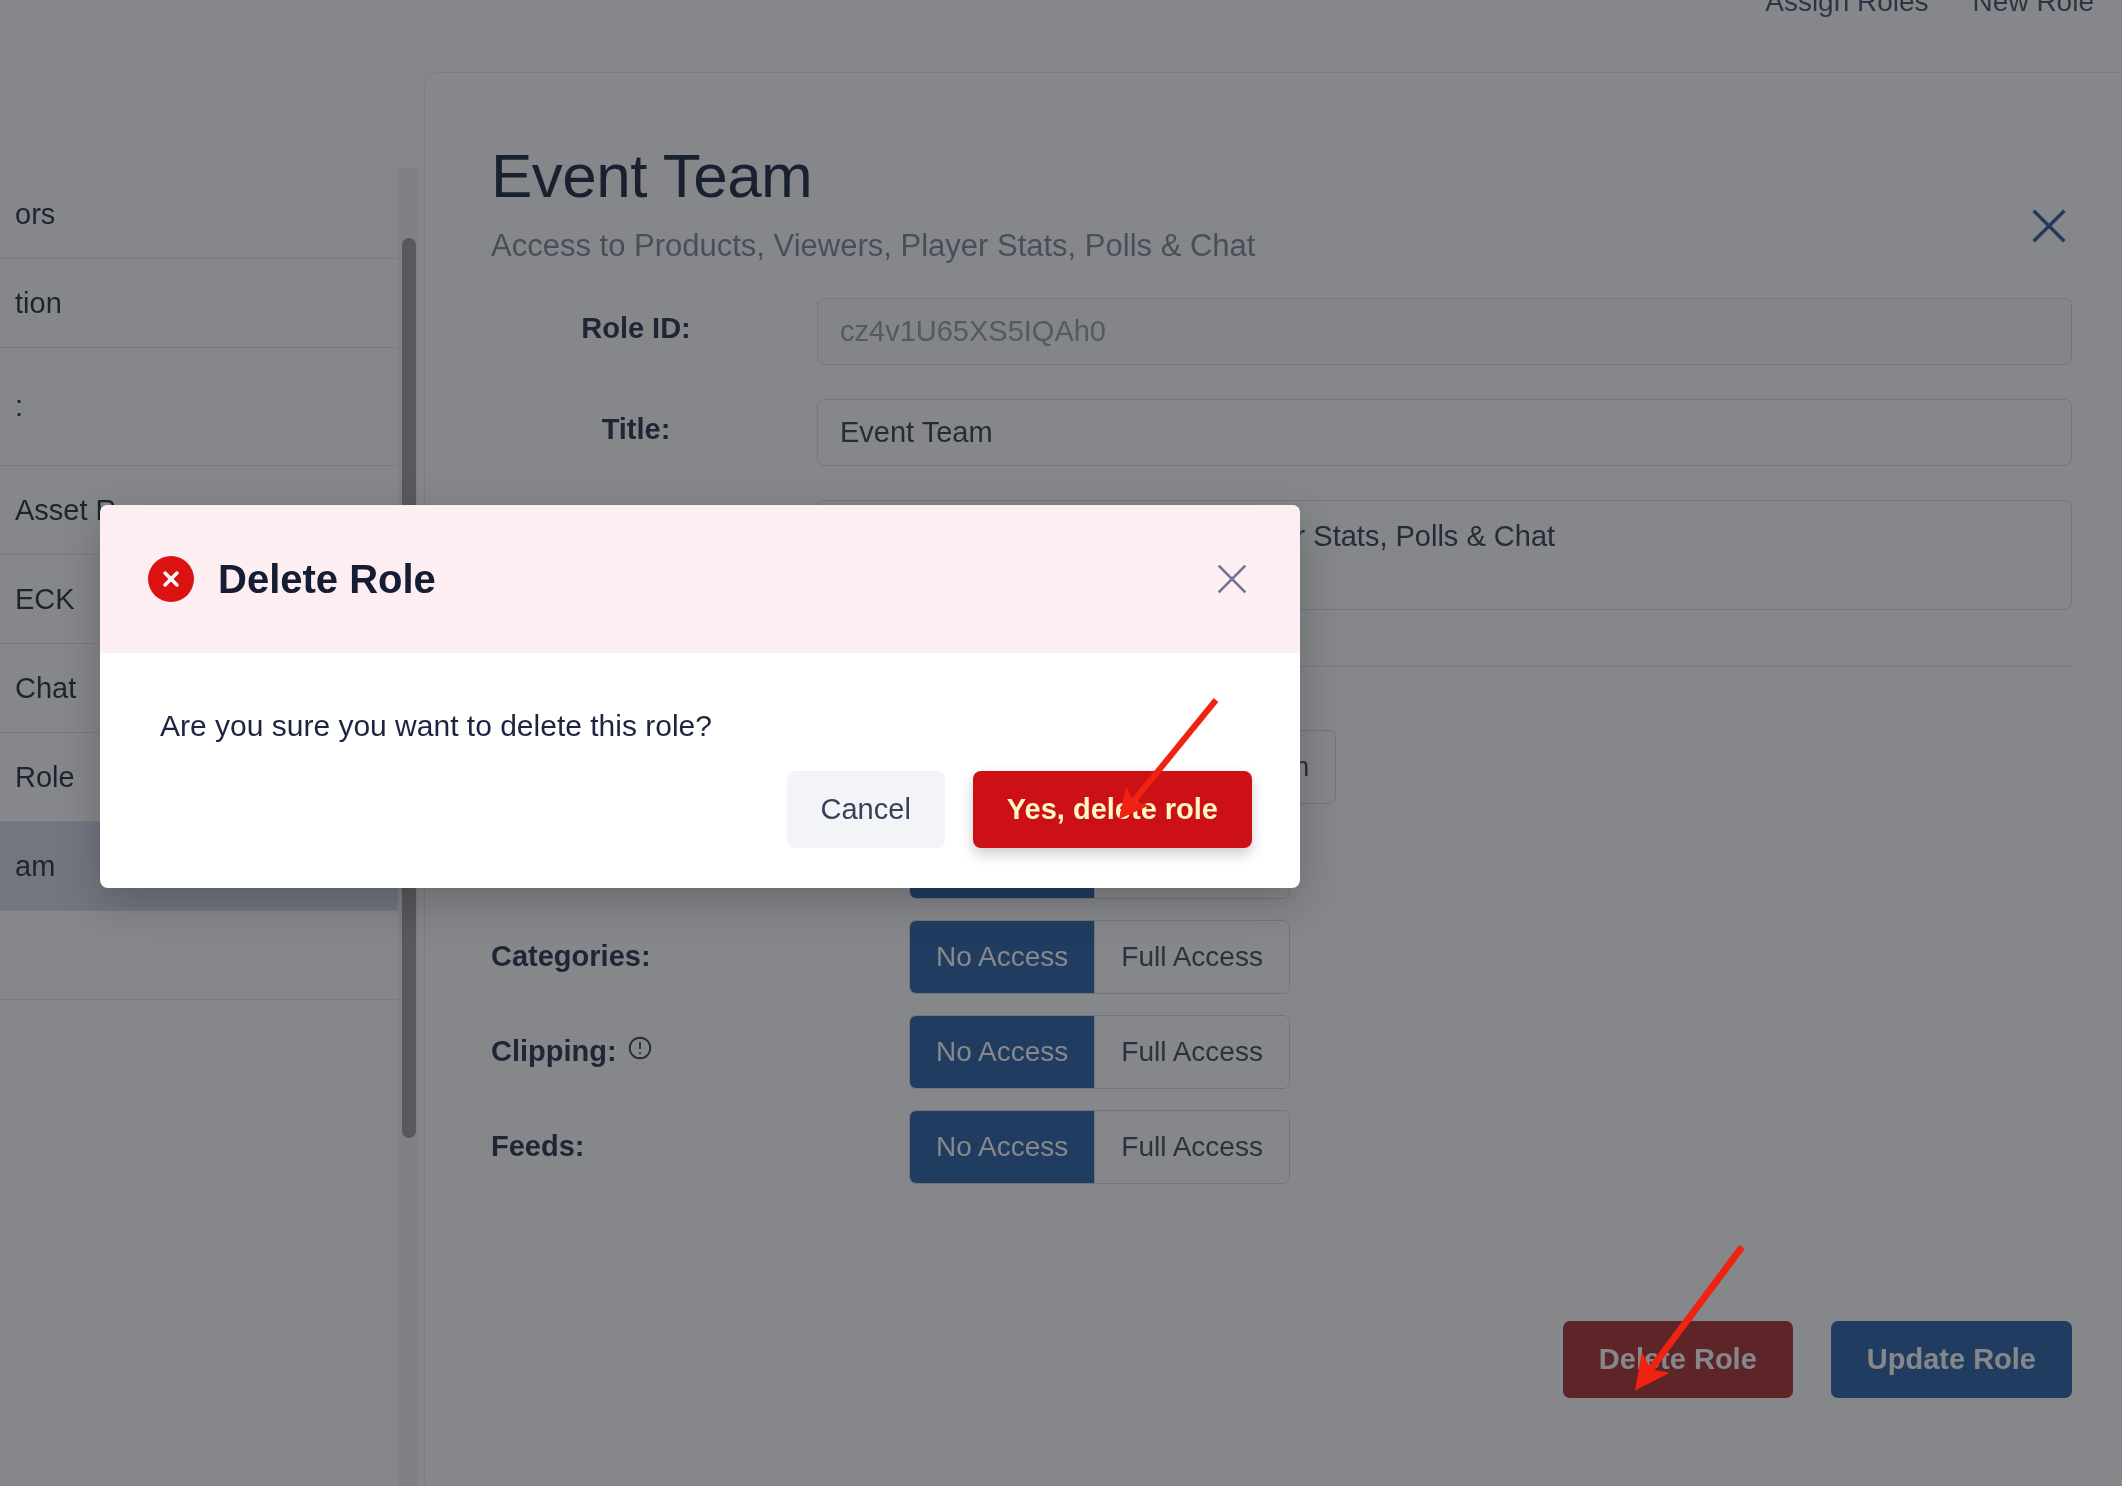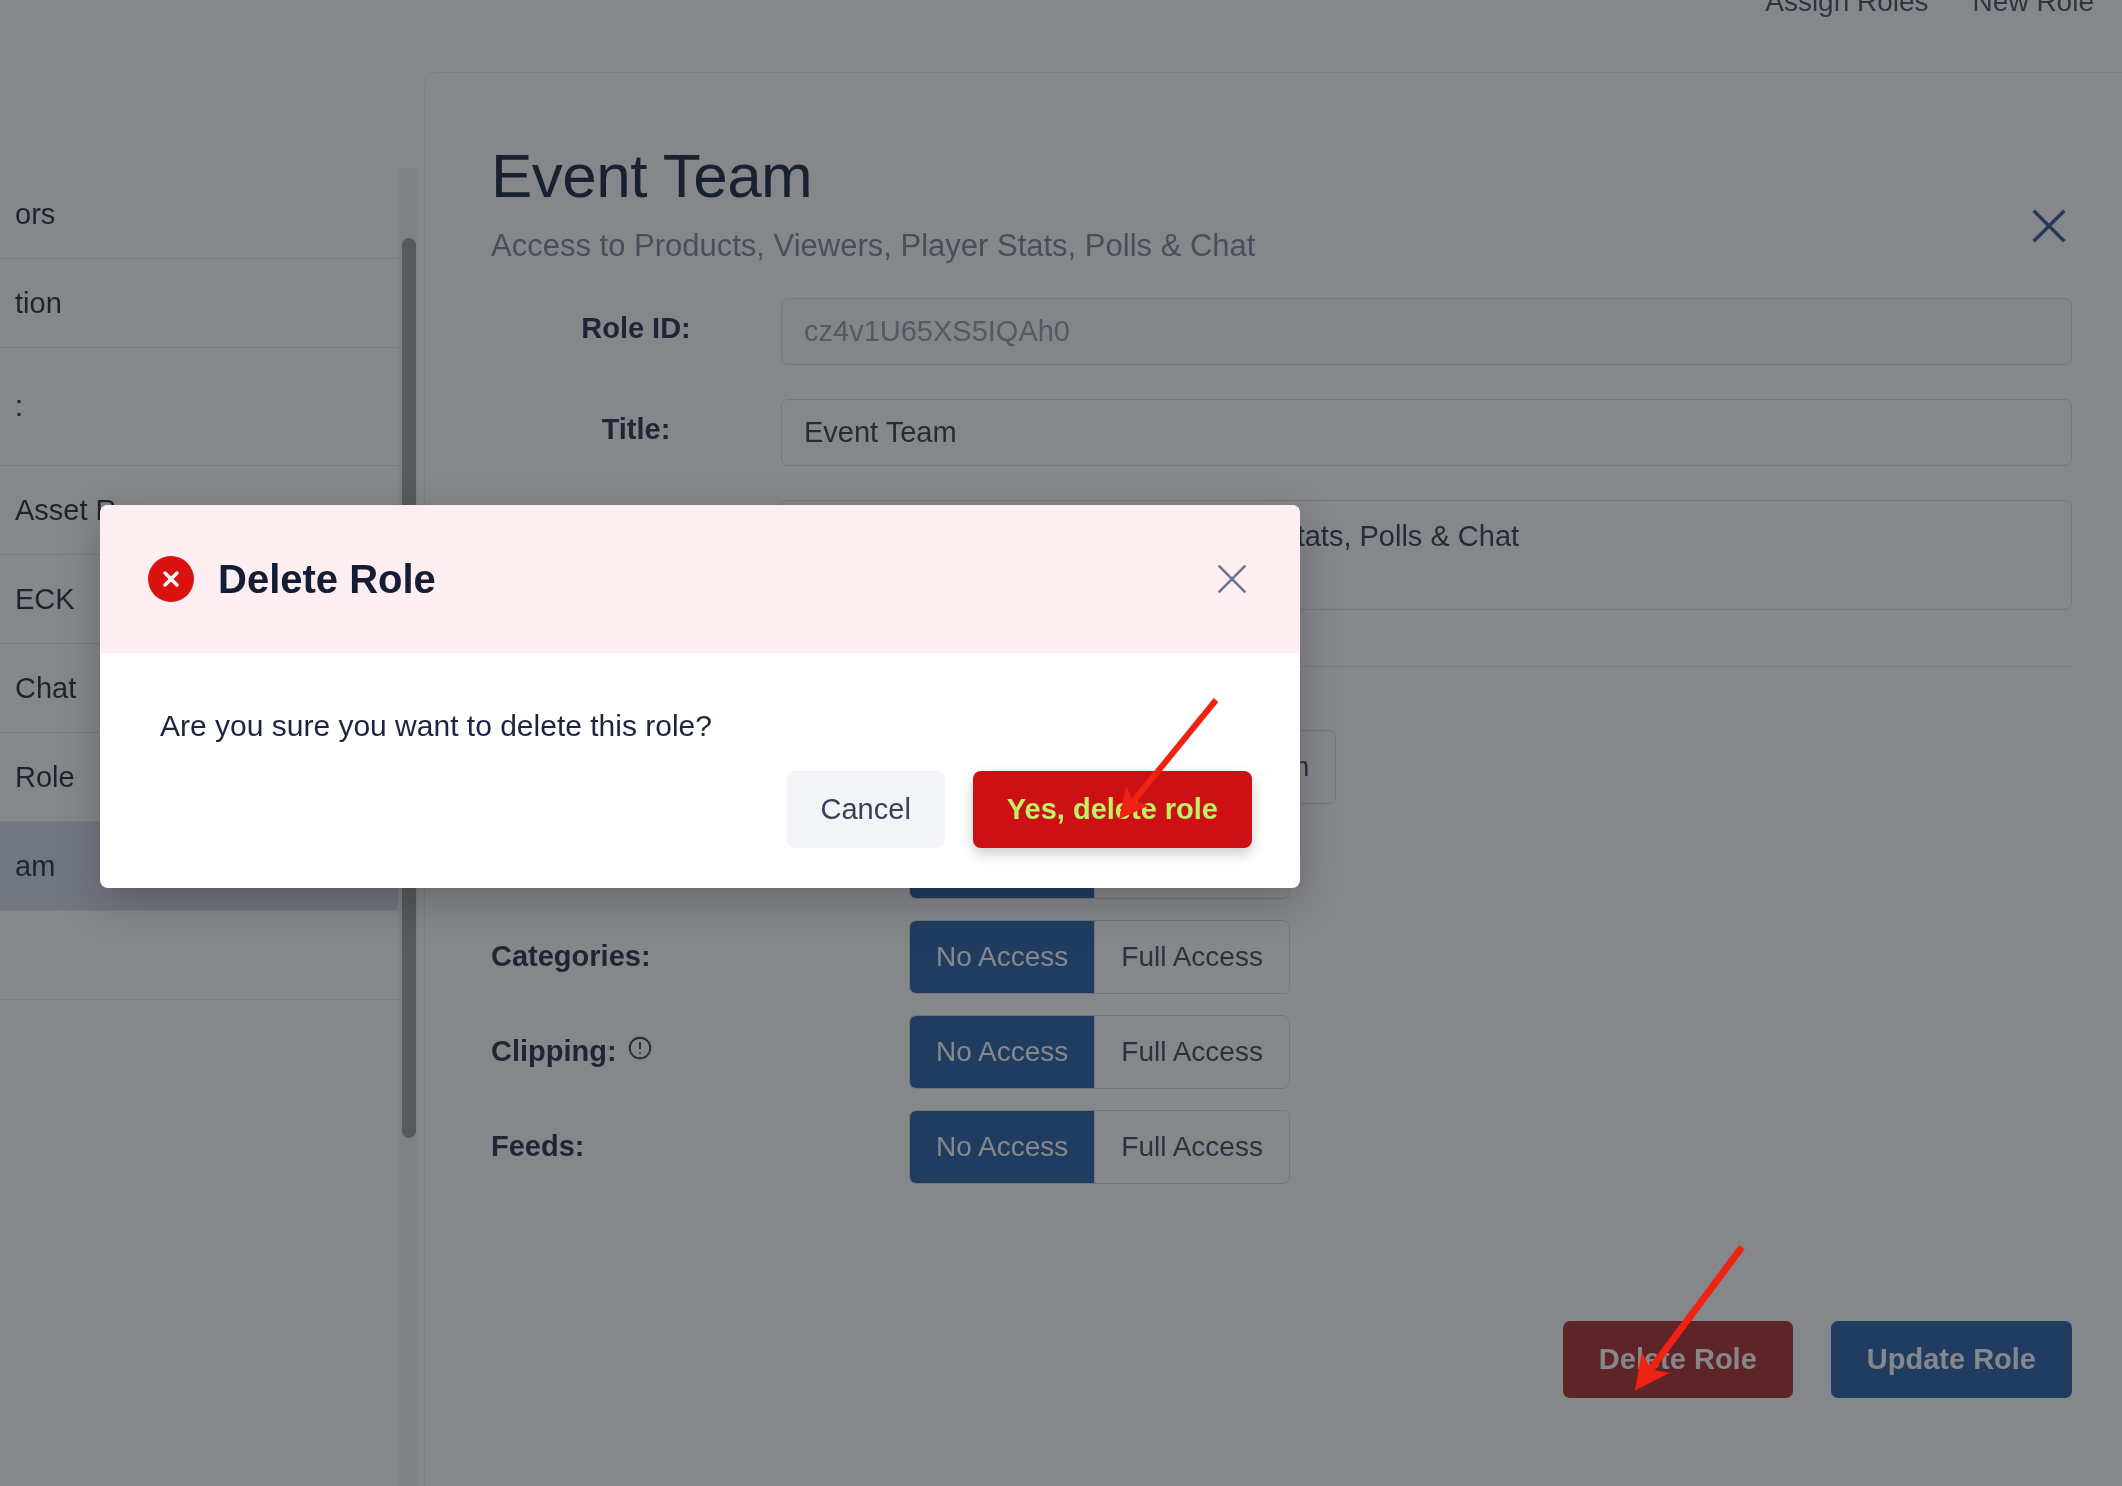--- a/index.html
+++ b/index.html
@@ -98,20 +98,21 @@
   }
   .field-input {
     flex: 1;
     border: 1px solid #dadee4;
     border-radius: 7px;
     font-size: 29px;
     padding: 16px 22px;
     color: #2b3347;
     background: #ffffff;
     font-family: "Liberation Sans", sans-serif;
+    margin-left: 36px;
   }
   .field-input.readonly { color: #9299a6; background: #fbfbfc; }
   textarea.field-input {
     height: 110px; resize: none; overflow: hidden;
     line-height: 1.35;
   }
 
   #panel-divider {
     height: 1px; background: #e1e5ea;
     margin: 56px 0 0 0;
@@ -236,21 +237,21 @@
     border-radius: 8px;
     padding: 22px 34px;
     border: none;
     font-family: "Liberation Sans", sans-serif;
     cursor: pointer;
   }
   #cancel-btn {
     background: #f2f4f8; color: #39405a; font-weight: 400;
   }
   #confirm-delete-btn {
-    background: #cc1016; color: #bef264; font-weight: 700;
+    background: #cc1016; color: #fef9c3; font-weight: 700;
     box-shadow: 0 6px 14px rgba(0,0,0,0.20);
   }
 
   
   #annotations {
     position: absolute; inset: 0;
     z-index: 70; pointer-events: none;
   }
 </style>
 </head>

